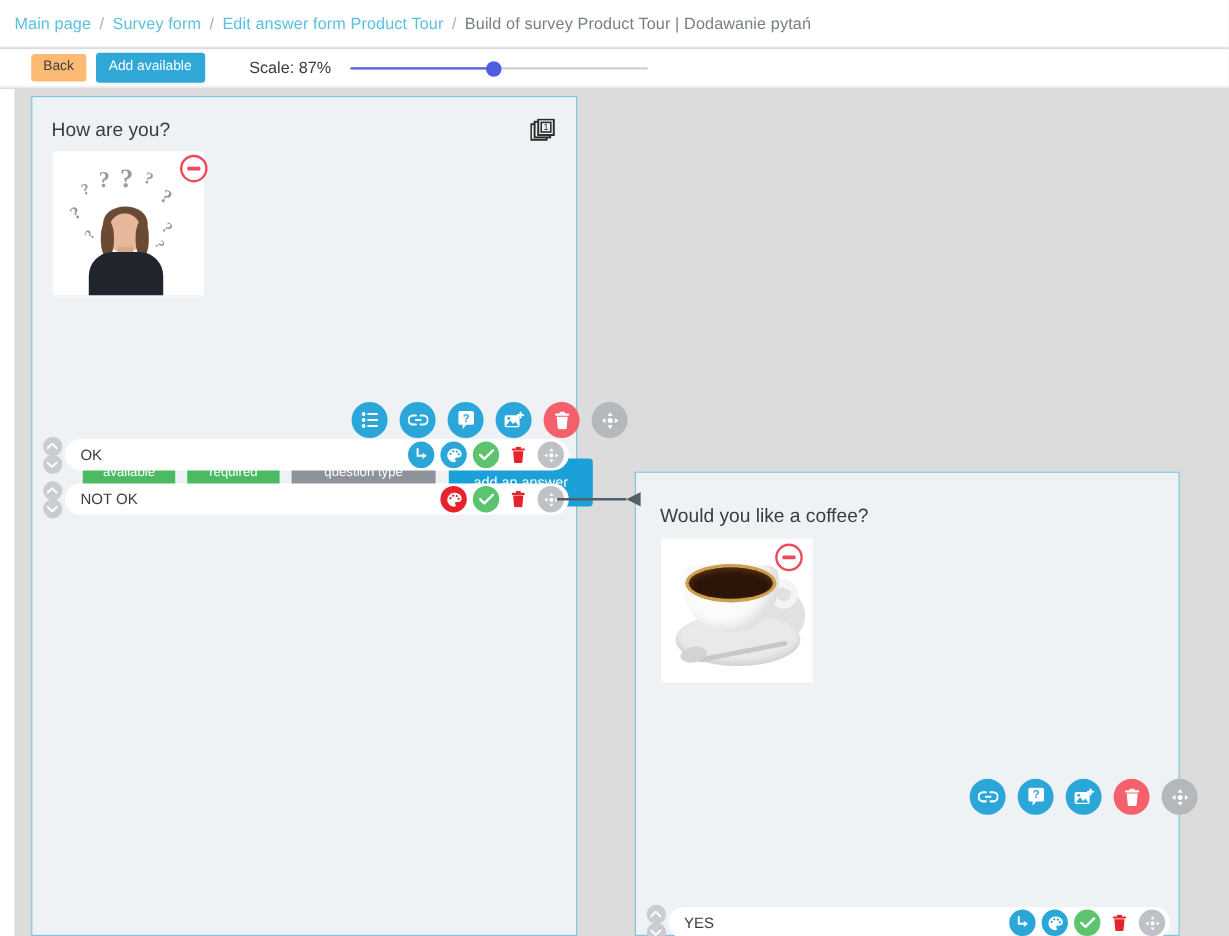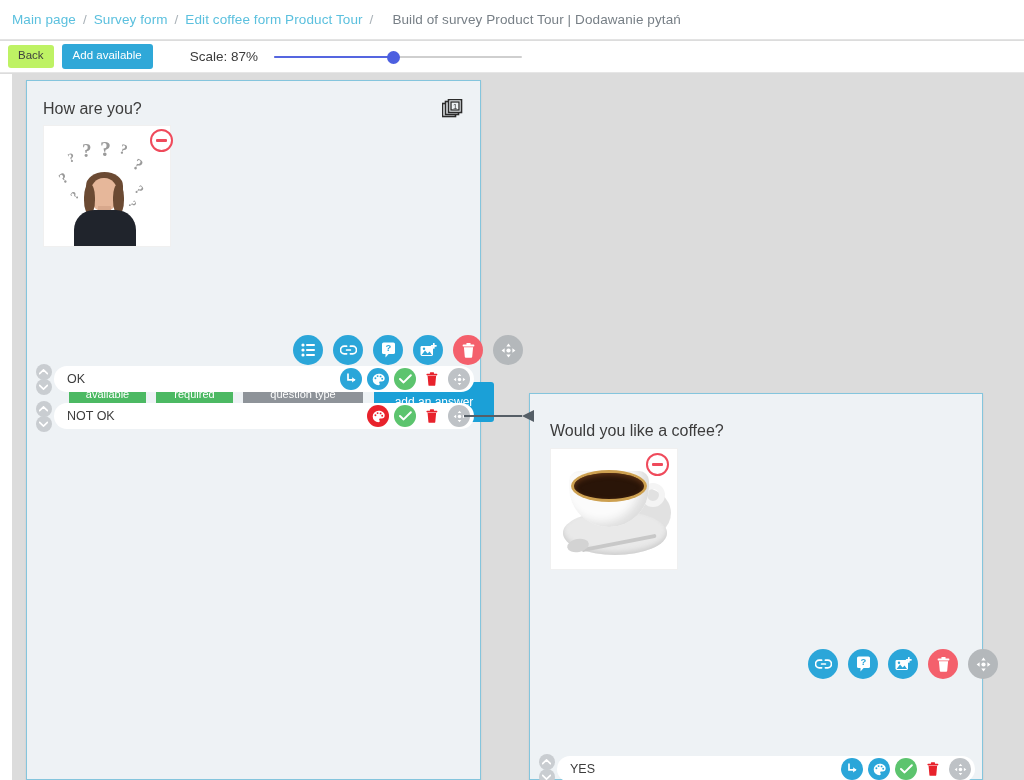--- a/index.html
+++ b/index.html
@@ -19,41 +19,42 @@
     border-bottom: 1px solid #e3e3e3;
     display: flex; align-items: center;
     padding-left: 12px;
   }
   .crumb {
     font-size: 13.5px;
     color: #5bc0de;
     white-space: nowrap;
     letter-spacing: .1px;
   }
-  .crumb.last { color: #777f86; margin-left: 12px; }
+  .crumb.last { color: #777f86; }
   .crumb-sep {
     font-size: 13.5px;
     color: #a9b1b7;
     margin: 0 7px;
   }
 
   .toolbar {
     position: absolute; left: 0; top: 41px;
     width: 1024px; height: 32px;
     background: #ffffff;
     border-bottom: 1px solid #e6e6e6;
     display: flex; align-items: center;
     padding-left: 8px;
   }
   .btn-back {
-    background: #bef264; color: #3f3f3f;
+    background: #fdba74; color: #3f3f3f;
     border: none; border-radius: 3px;
     font-size: 11.5px; font-family: inherit;
     padding: 5px 10px 6px; cursor: pointer;
     line-height: 1;
+    margin-left: 18px;
   }
   .btn-addq {
     background: #2fa8d8; color: #ffffff;
     border: none; border-radius: 3px;
     font-size: 11.5px; font-family: inherit;
     padding: 6px 11px 7px; cursor: pointer;
     margin-left: 8px; line-height: 1;
   }
   .scale-label {
     margin-left: 37px;
@@ -299,21 +300,21 @@
   }
 </style>
 </head>
 <body>
 
 <div class="topbar">
   <span class="crumb">Main page</span>
   <span class="crumb-sep">/</span>
   <span class="crumb">Survey form</span>
   <span class="crumb-sep">/</span>
-  <span class="crumb">Edit coffee form Product Tour</span>
+  <span class="crumb">Edit answer form Product Tour</span>
   <span class="crumb-sep">/</span>
   <span class="crumb last">Build of survey Product Tour | Dodawanie pytań</span>
 </div>
 
 <div class="toolbar">
   <button class="btn-back">Back</button>
   <button class="btn-addq">Add available</button>
   <span class="scale-label">Scale: 87%</span>
   <div class="slider-wrap">
     <div class="slider-track"></div>

